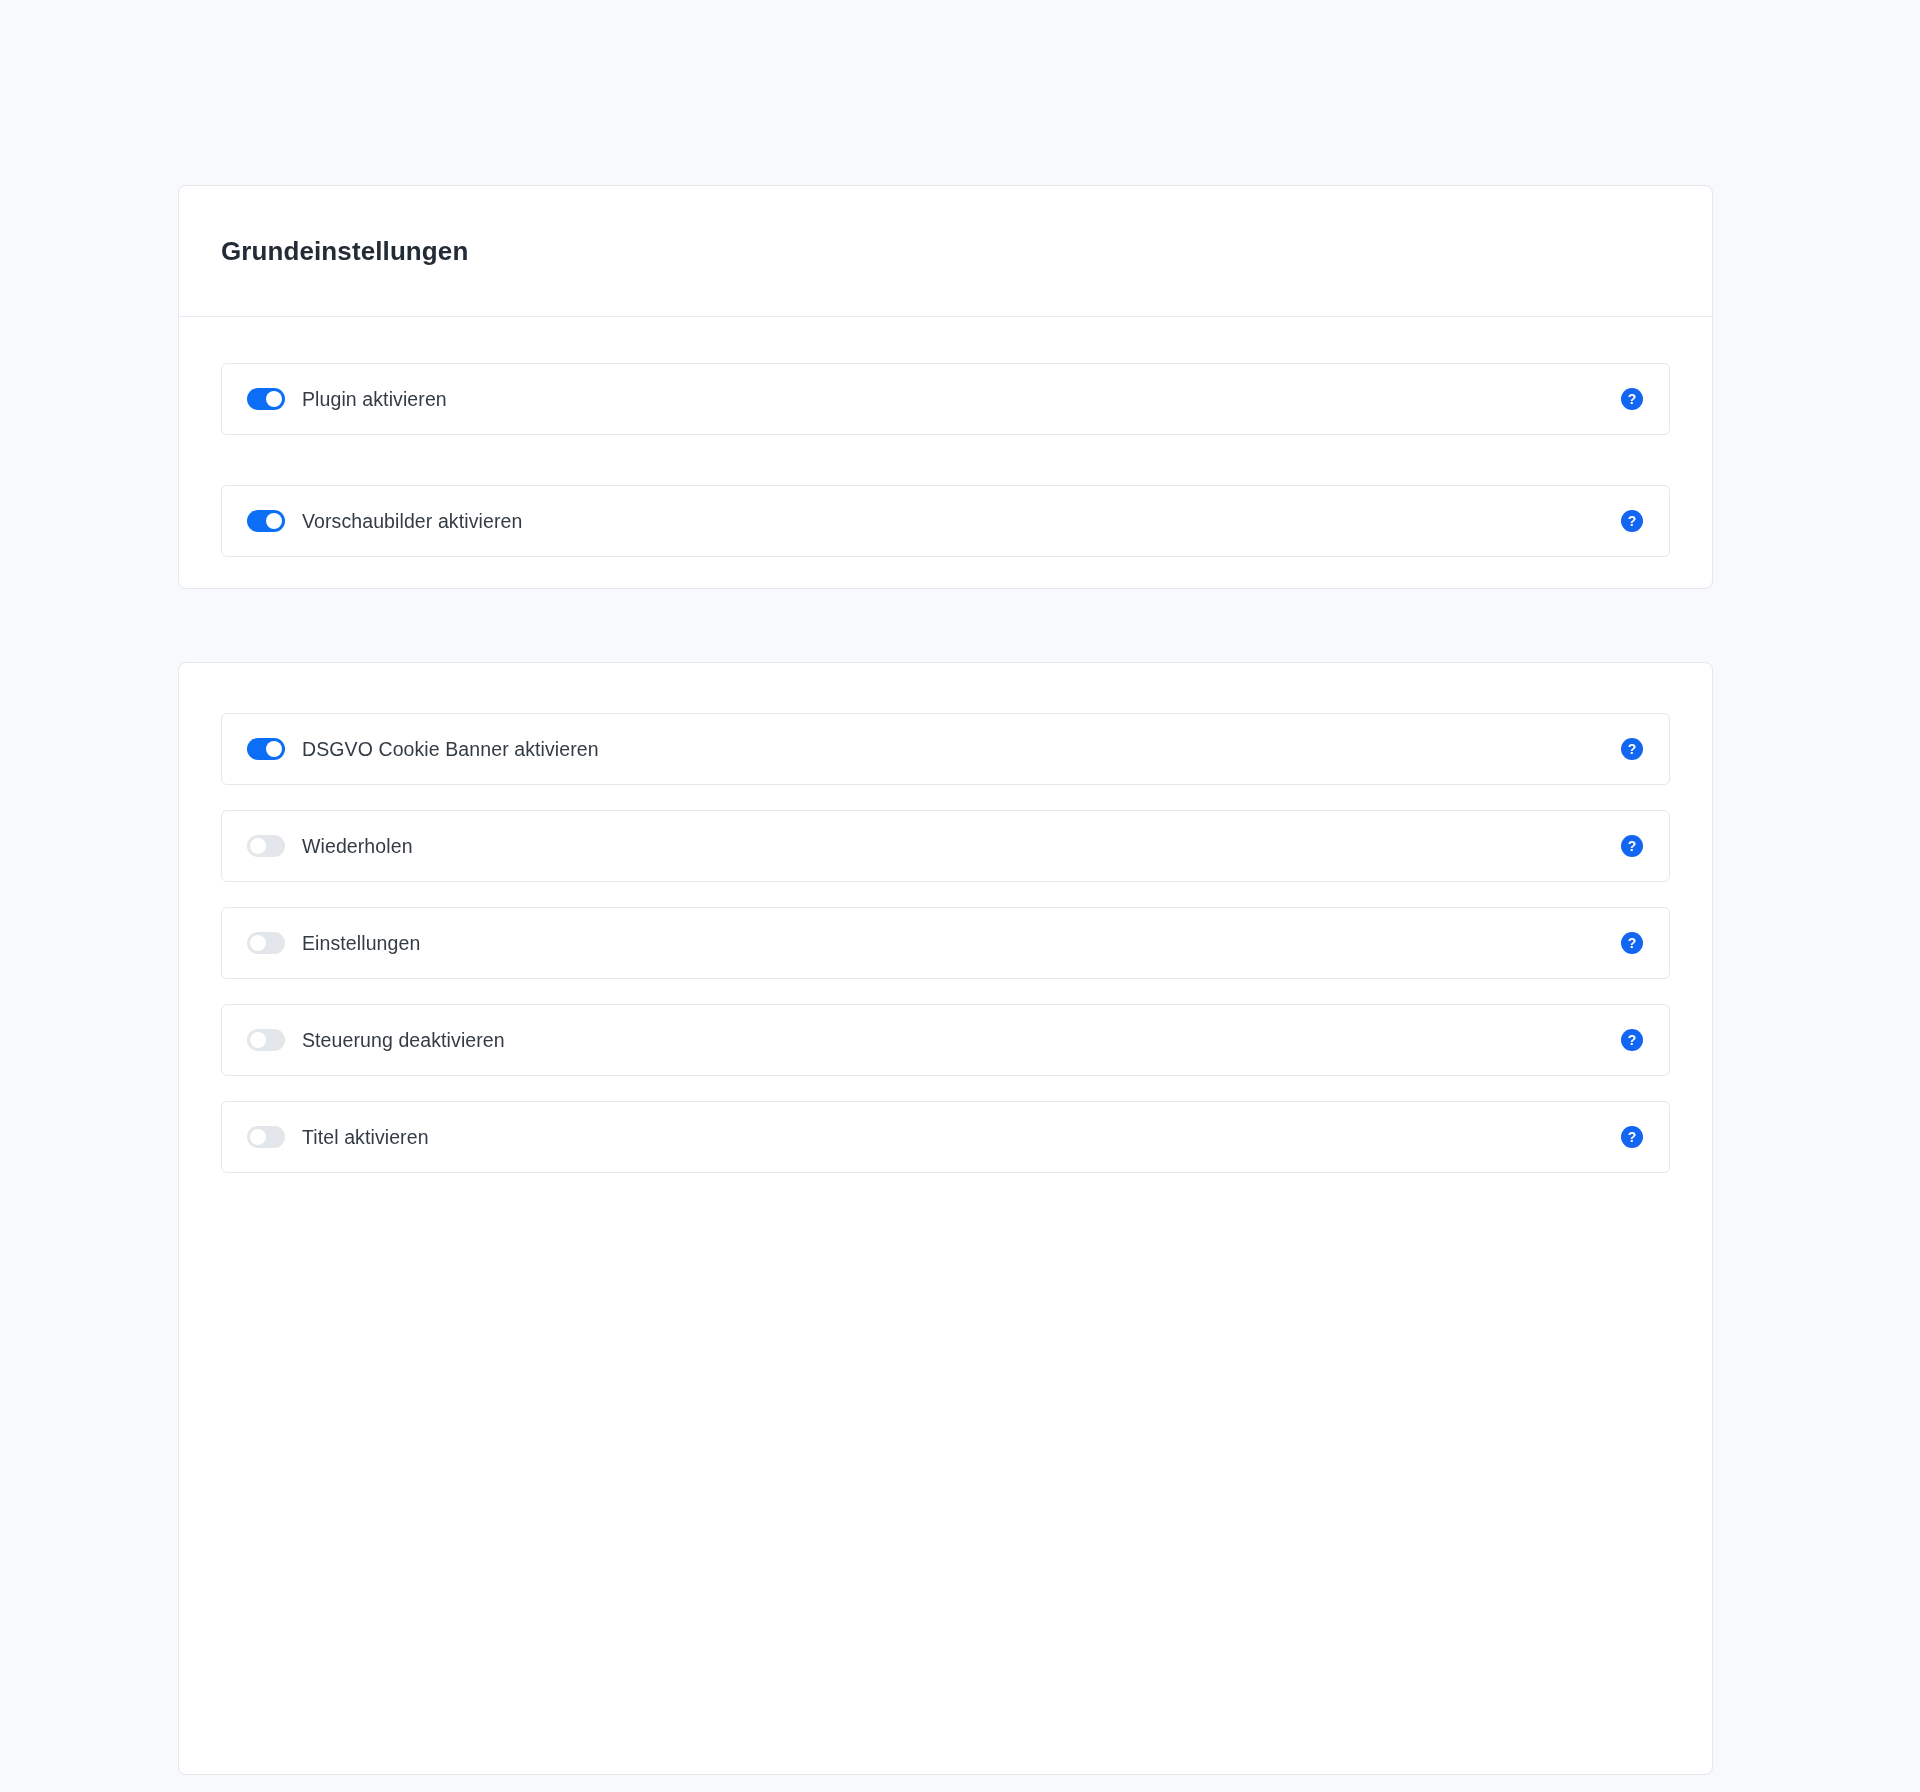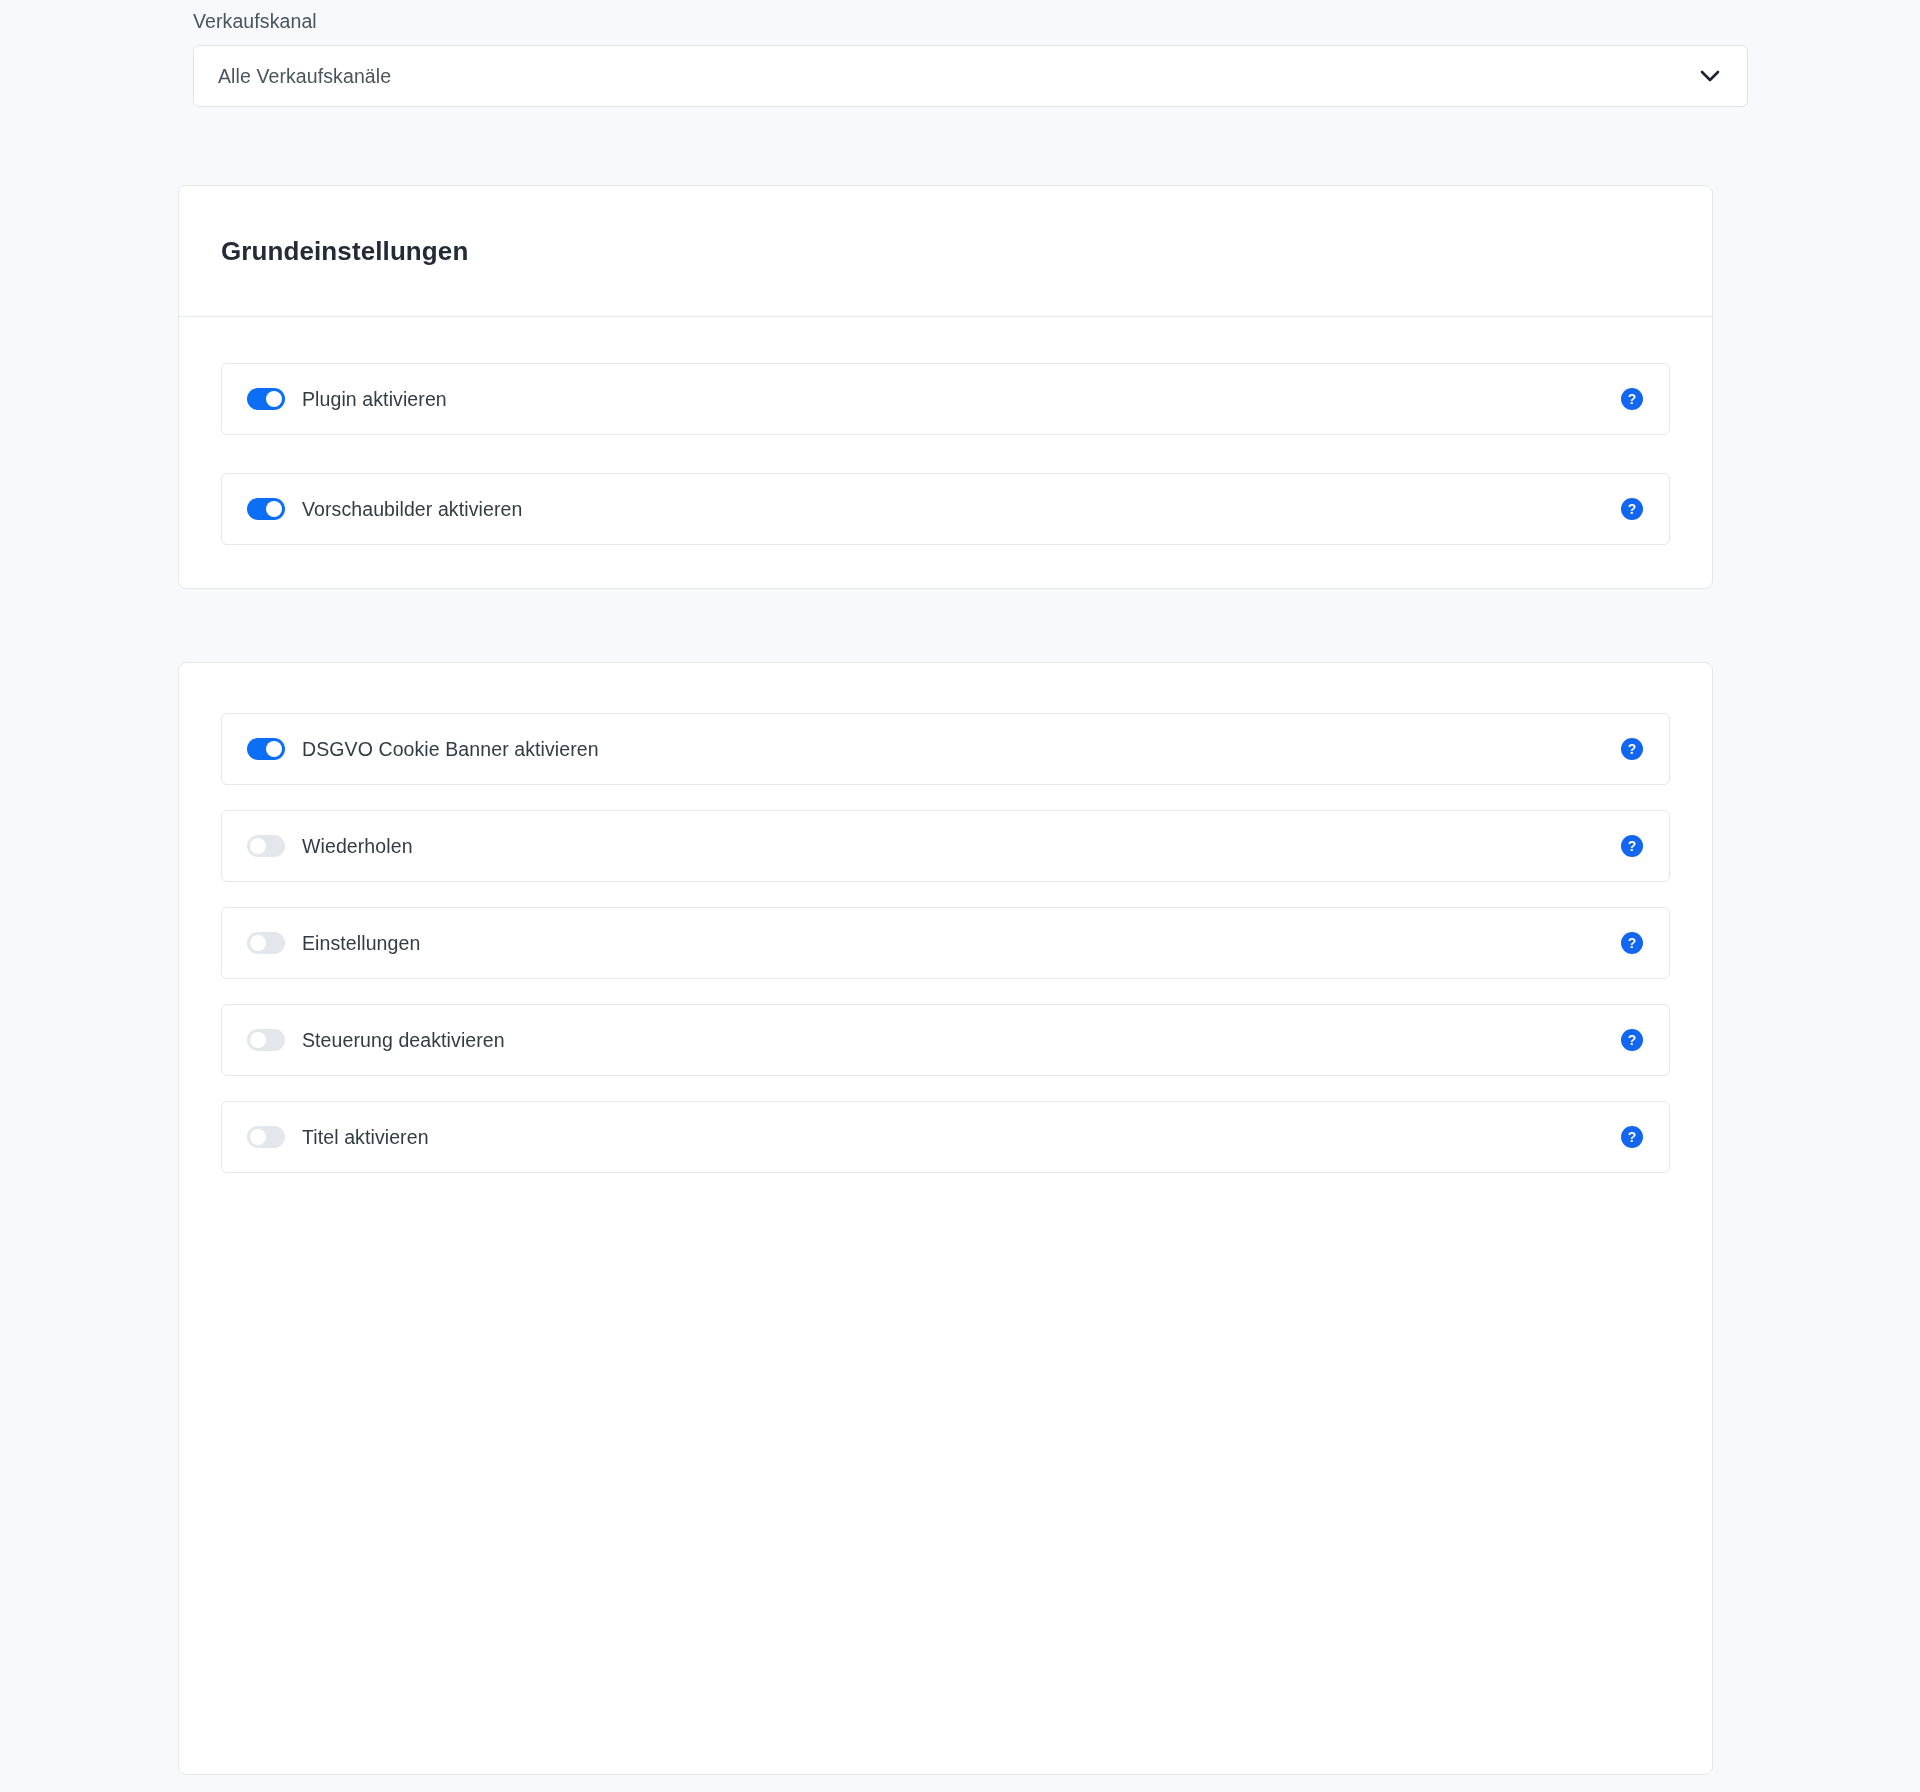--- a/index.html
+++ b/index.html
@@ -97,21 +97,21 @@
     color: #232c36;
     letter-spacing: 0.1px;
   }
 
   .card-body {
     padding: 44px 42px 42px 42px;
     display: flex;
     flex-direction: column;
   }
 
-  .card-1 .card-body { padding-top: 46px; gap: 38px; }
+  .card-1 .card-body { padding-top: 46px; gap: 50px; }
   .card-2 .card-body { padding-top: 50px; gap: 25px; }
 
   
   .setting-row {
     position: relative;
     height: 72px;
     background: #ffffff;
     border: 1px solid #e4e7ec;
     border-radius: 6px;
     display: flex;
@@ -166,32 +166,20 @@
     justify-content: center;
     line-height: 1;
     font-family: "Liberation Sans", sans-serif;
   }
 </style>
 </head>
 <body>
 
 <div class="page">
 
-  <div class="channel-block">
-    <div class="field-label">Verkaufskanal</div>
-
-    <div class="select-control">
-      <span class="select-value">Alle Verkaufskanäle</span>
-      <span class="select-chevron">
-        <svg width="20" height="12" viewBox="0 0 20 12" fill="none" aria-hidden="true">
-          <path d="M2 2 L10 10 L18 2" stroke="#1c2430" stroke-width="2.6" stroke-linecap="round" stroke-linejoin="round"></path>
-        </svg>
-      </span>
-    </div>
-  </div>
 
   <div class="card card-1">
     <div class="card-header">
       <span class="card-title">Grundeinstellungen</span>
     </div>
     <div class="card-body">
 
       <div class="setting-row">
         <span class="toggle on">
           <span class="knob"></span>

